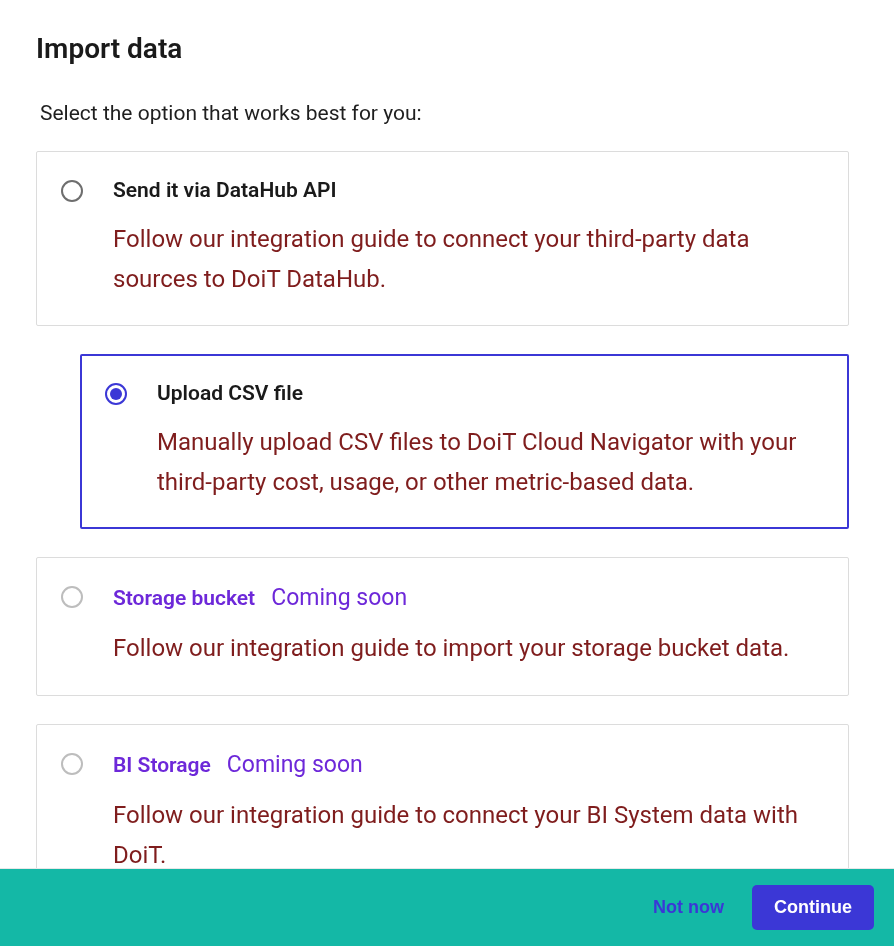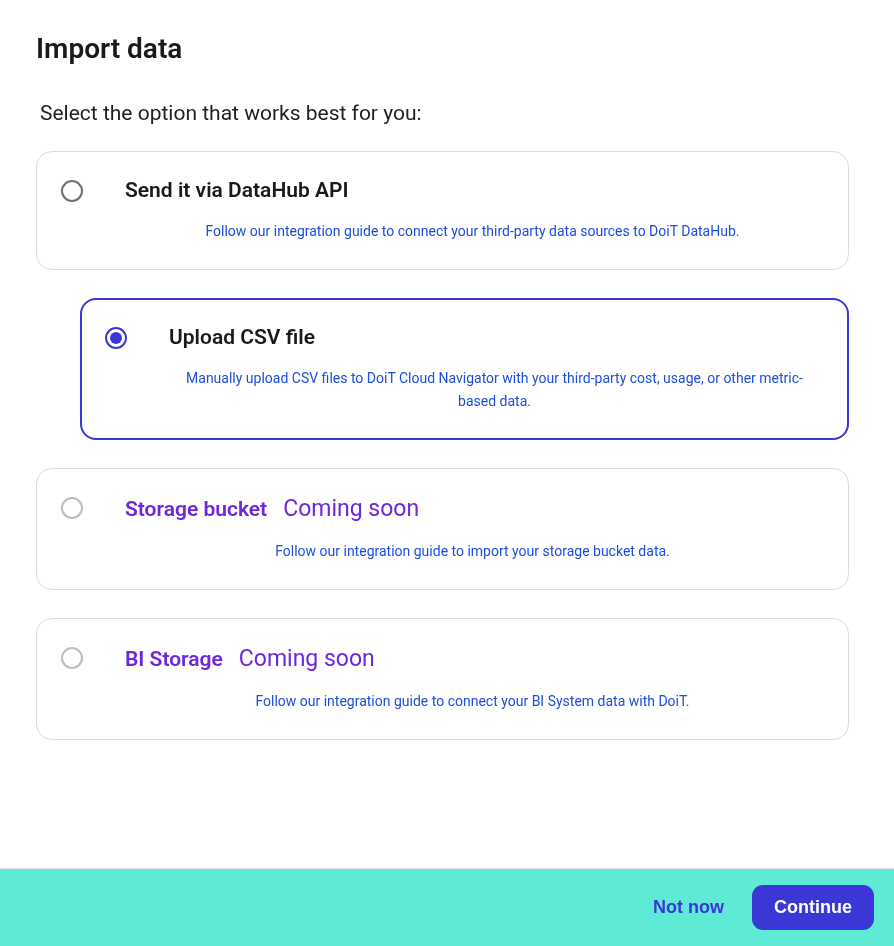--- a/index.html
+++ b/index.html
@@ -25,27 +25,27 @@
     }
     .subtitle {
       font-size: 21px;
       font-weight: 400;
       color: #1f1f1f;
       margin-bottom: 26px;
       padding-left: 4px;
     }
     .option-card {
       border: 1px solid #dcdcdc;
-      border-radius: 16px;
+      border-radius: 2px;
       padding: 26px 28px 26px 24px;
       margin-bottom: 28px;
       cursor: pointer;
       display: flex;
       align-items: flex-start;
-      gap: 42px;
+      gap: 30px;
     }
     .option-card.selected {
       border: 2px solid #3b37d6;
       padding: 25px 27px 25px 23px;
       margin-left: 44px;
     }
     .option-card.disabled {
       cursor: default;
     }
     .radio {
@@ -89,55 +89,54 @@
     }
     .option-title.disabled {
       color: #6d28d9;
     }
     .badge {
       font-size: 23px;
       font-weight: 400;
       color: #6d28d9;
     }
     .option-description {
-      font-size: 14px;
+      font-size: 24px;
       font-weight: 400;
-      color: #1d4ed8;
+      color: #7f1d1d;
       line-height: 1.65;
-      text-align: center;
     }
     .footer {
       position: absolute;
       bottom: 0;
       left: 0;
       right: 0;
       border-top: 1px solid #e8e8e8;
       padding: 16px 20px;
       display: flex;
       justify-content: flex-end;
       align-items: center;
       gap: 20px;
-      background: #5eead4;
+      background: #14b8a6;
     }
     .btn-text {
       font-size: 18px;
       font-weight: 600;
       color: #3b37d6;
       background: none;
       border: none;
       cursor: pointer;
       padding: 10px 8px;
     }
     .btn-primary {
       font-size: 18px;
       font-weight: 600;
       color: #ffffff;
       background: #3b37d6;
       border: none;
-      border-radius: 11px;
+      border-radius: 5px;
       cursor: pointer;
       padding: 12px 22px;
     }
   </style>
 </head>
 <body>
 
 <div class="container">
   <h1 class="page-title">Import data</h1>
   <p class="subtitle">Select the option that works best for you:</p>

